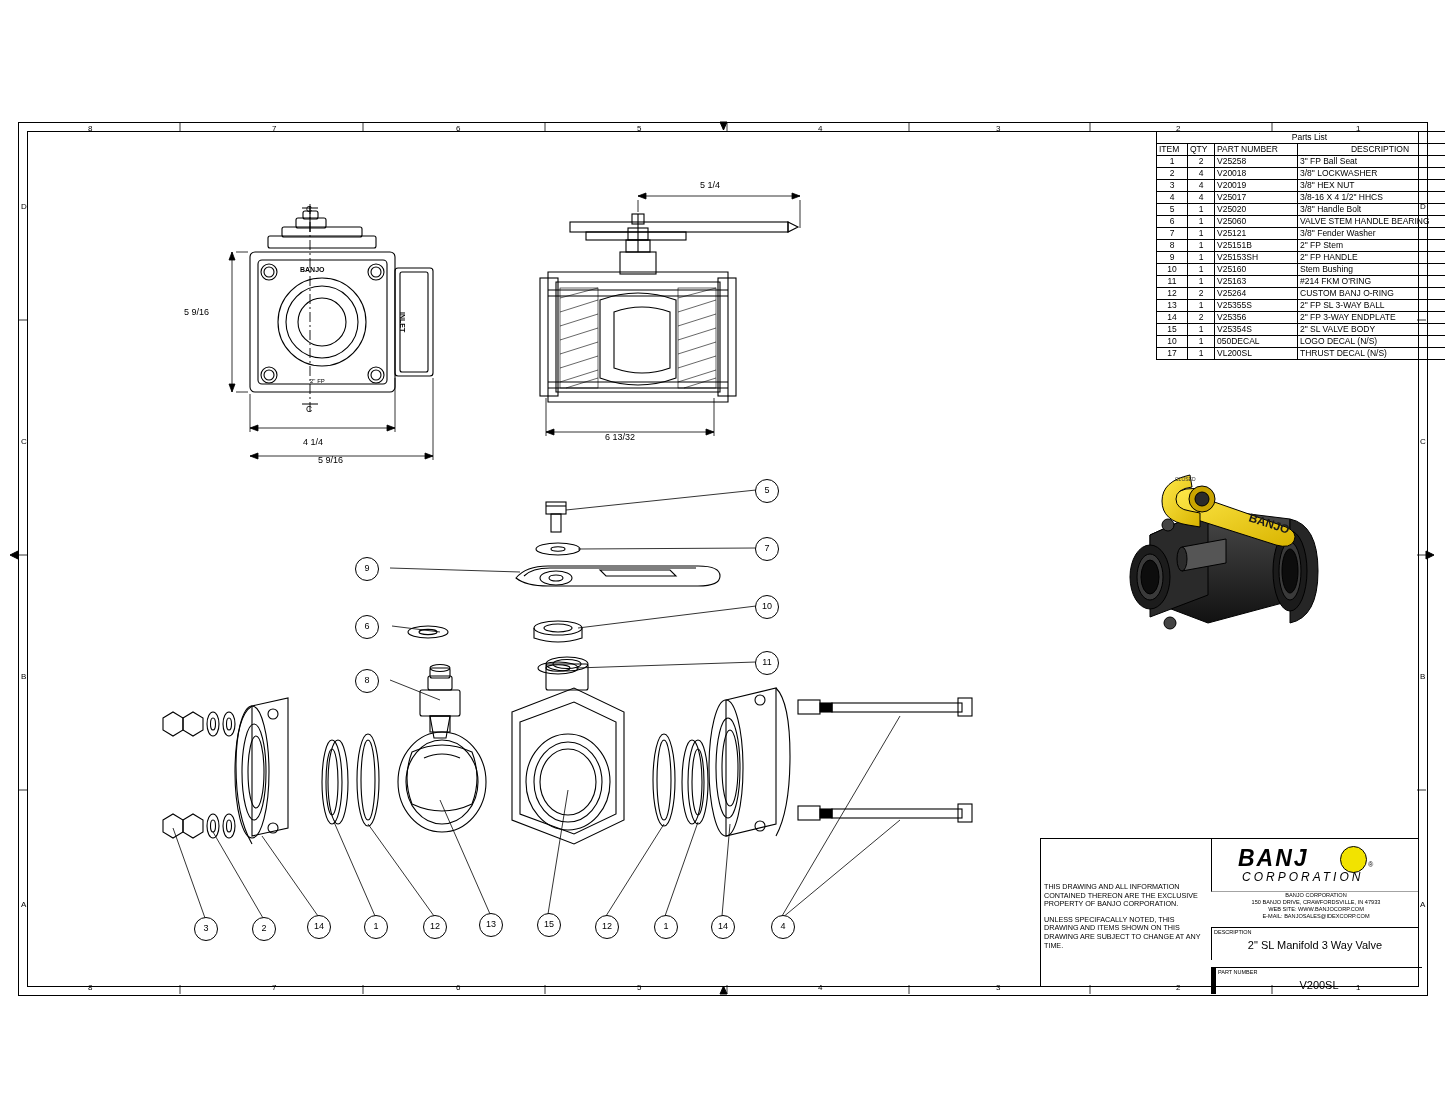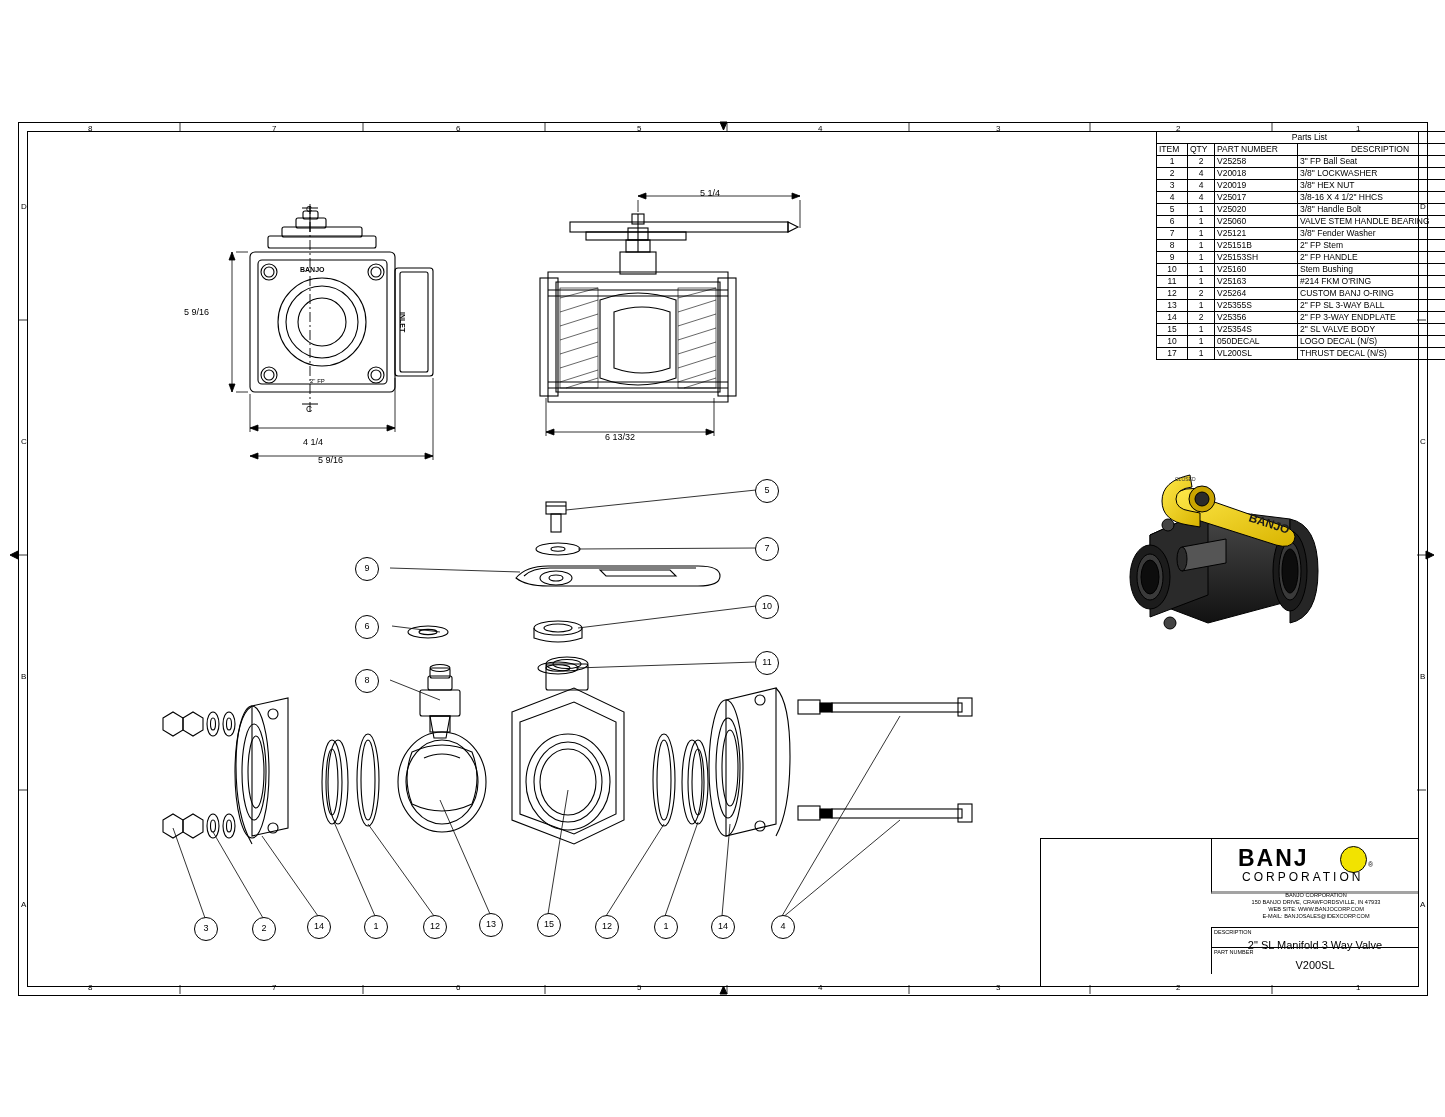--- a/index.html
+++ b/index.html
@@ -14,25 +14,25 @@
   .parts .title{text-align:center;border-bottom:1px solid #000;font-size:8.5px;}
   .c-item{width:26px;text-align:center;}
   .c-qty{width:22px;text-align:center;}
   .c-pn{width:78px;text-align:left;}
   .c-desc{text-align:left;}
   .hdr td{text-align:left;}
   .hdr .c-pn{text-align:left;}
   .hdr .c-desc{text-align:center;}
   
   .tb{position:absolute;left:1040px;top:838px;width:377px;height:147px;border:1px solid #000;}
-  .tb .logo-box{position:absolute;left:170px;top:0;width:206px;height:52px;border-left:1px solid #000;border-bottom:3px solid #a3a3a3;}
+  .tb .logo-box{position:absolute;left:170px;top:0;width:206px;height:52px;border-left:1px solid #000;border-bottom:1px solid #a3a3a3;font-style:italic;}
   .tb .legal{position:absolute;left:3px;top:44px;width:160px;font-size:7.2px;line-height:8.6px;}
   .tb .addr{position:absolute;left:176px;top:53px;width:198px;text-align:center;font-size:5.6px;line-height:7px;}
   .tb .descbox{position:absolute;left:170px;top:88px;width:206px;height:32px;border-top:1px solid #000;border-left:1px solid #000;}
-  .tb .pnbox{position:absolute;left:170px;top:108px;width:206px;height:26px;border-top:1px solid #000;border-left:1px solid #000000;}
+  .tb .pnbox{position:absolute;left:170px;top:128px;width:206px;height:26px;border-top:1px solid #000;border-left:5px solid #000000;}
   .tb .minihdr{font-size:5.5px;padding:1px 2px;}
   .tb .bigval{text-align:center;font-size:11px;padding-top:3px;}
   .banjo-logo{position:relative;width:100%;height:100%;}
   .banjo-word{position:absolute;left:26px;top:6px;font-size:23px;font-weight:bold;letter-spacing:2px;font-family:"Liberation Sans",sans-serif;}
   .banjo-sub{position:absolute;left:30px;top:31px;font-size:12px;letter-spacing:3px;}
   .banjo-ball{position:absolute;left:128px;top:7px;width:25px;height:25px;border-radius:50%;background:#f2e300;border:1px solid #000;}
   .banjo-r{position:absolute;left:156px;top:22px;font-size:7px;}
   
   .lbl{position:absolute;font-size:8.5px;color:#000;white-space:nowrap;}
   .dim{position:absolute;font-size:9px;color:#000;white-space:nowrap;}
@@ -427,21 +427,21 @@
   <div class="lbl" style="left:300px;top:266px;font-size:7px;font-weight:bold;">BANJO</div>
   <div class="lbl" style="left:310px;top:378px;font-size:6px;">2" FP</div>
   <div class="lbl" style="left:406px;top:312px;font-size:7px;font-weight:bold;transform:rotate(90deg);transform-origin:left top;">INLET</div>
 
   <div class="lbl" style="left:306px;top:204px;">C</div>
   <div class="lbl" style="left:306px;top:404px;">C</div>
 
   <div class="dim" style="left:184px;top:307px;">5 9/16</div>
   <div class="dim" style="left:303px;top:437px;">4 1/4</div>
   <div class="dim" style="left:318px;top:455px;">5 9/16</div>
-  <div class="dim" style="left:700px;top:188px;">5 1/4</div>
+  <div class="dim" style="left:700px;top:180px;">5 1/4</div>
   <div class="dim" style="left:605px;top:432px;">6 13/32</div>
 
   <div class="bub" style="left:755px;top:479px;">5</div>
   <div class="bub" style="left:755px;top:537px;">7</div>
   <div class="bub" style="left:355px;top:557px;">9</div>
   <div class="bub" style="left:355px;top:615px;">6</div>
   <div class="bub" style="left:755px;top:595px;">10</div>
   <div class="bub" style="left:355px;top:669px;">8</div>
   <div class="bub" style="left:755px;top:651px;">11</div>
 
@@ -576,20 +576,25 @@
   <div class="tb">
     <div class="logo-box">
       <div class="banjo-logo">
         <div class="banjo-word">BANJ</div>
         <div class="banjo-ball"></div>
         <div class="banjo-r">®</div>
         <div class="banjo-sub">CORPORATION</div>
       </div>
     </div>
 
+    <div class="legal">
+      <div>THIS DRAWING AND ALL INFORMATION CONTAINED THEREON ARE THE EXCLUSIVE PROPERTY OF BANJO CORPORATION.</div>
+      <div style="height:7px;"></div>
+      <div>UNLESS SPECIFACALLY NOTED, THIS DRAWING AND ITEMS SHOWN ON THIS DRAWING ARE SUBJECT TO CHANGE AT ANY TIME.</div>
+    </div>
 
     <div class="addr">
       <div>BANJO CORPORATION</div>
       <div>150 BANJO DRIVE, CRAWFORDSVILLE, IN 47933</div>
       <div>WEB SITE: WWW.BANJOCORP.COM</div>
       <div>E-MAIL: BANJOSALES@IDEXCORP.COM</div>
     </div>
 
     <div class="descbox">
       <div class="minihdr">DESCRIPTION</div>

